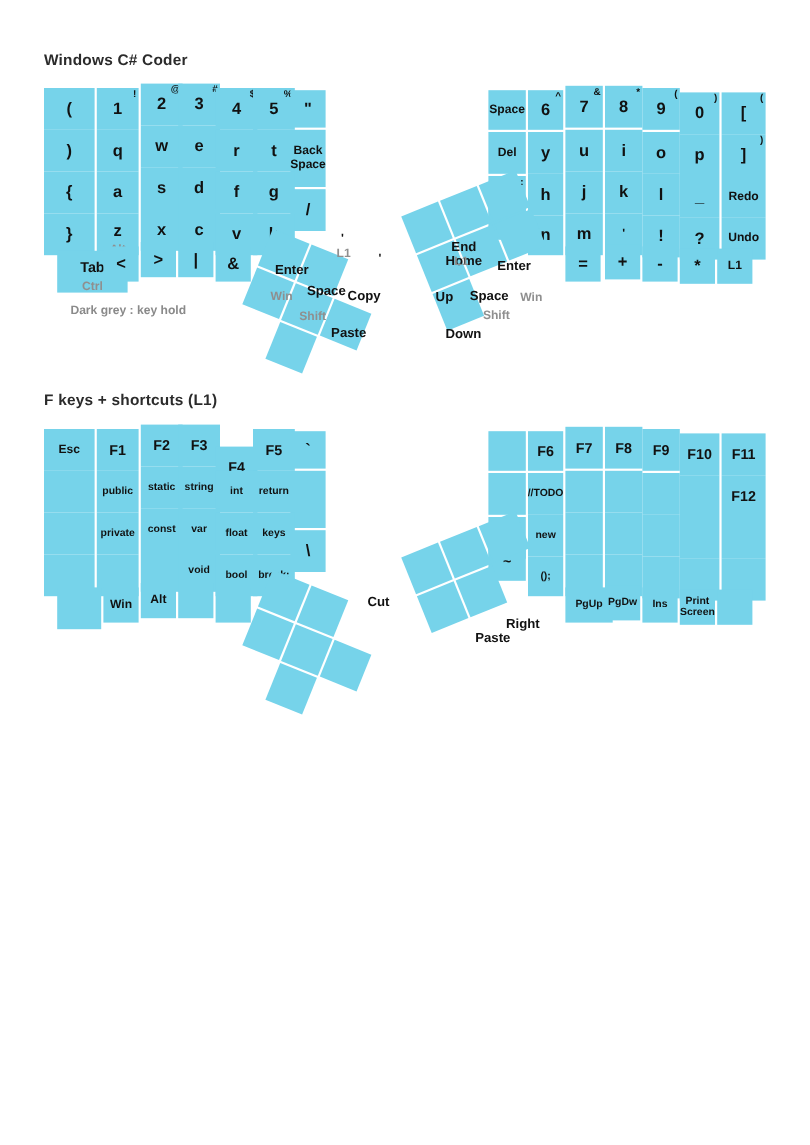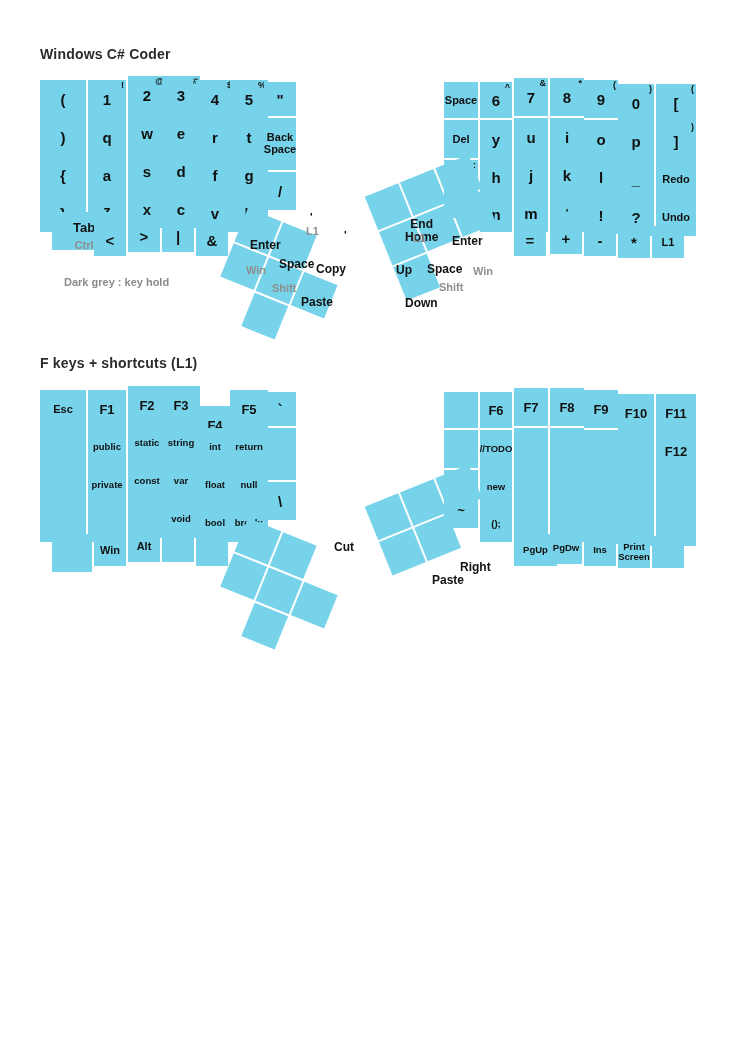--- a/index.html
+++ b/index.html
@@ -191,21 +191,21 @@
   <div class="key" style="left:162px; top:190px; width:38px; height:38px;">
     <span class="lbl c">c</span>
     </div>
   <div class="key" style="left:196px; top:194px; width:38px; height:38px;">
     <span class="lbl c">v</span>
     </div>
   <div class="key" style="left:230px; top:194px; width:38px; height:38px;">
     <span class="lbl c">b</span>
     </div>
 
-  <div class="key" style="left:52px; top:212px; width:64px; height:38px;">
+  <div class="key" style="left:52px; top:228px; width:64px; height:38px;">
     <span class="lbl c md" style="top:40%;">Tab</span>
     <span class="lbl hold">Ctrl</span>
     </div>
   <div class="key" style="left:94px; top:224px; width:32px; height:32px;">
     <span class="lbl c">&lt;</span>
     </div>
   <div class="key" style="left:128px; top:220px; width:32px; height:32px;">
     <span class="lbl c">&gt;</span>
     </div>
   <div class="key" style="left:162px; top:220px; width:32px; height:32px;">
@@ -427,21 +427,21 @@
   <div class="key" style="left:128px; top:462px; width:38px; height:38px;">
     <span class="lbl c xs">const</span>
     </div>
   <div class="key" style="left:162px; top:462px; width:38px; height:38px;">
     <span class="lbl c xs">var</span>
     </div>
   <div class="key" style="left:196px; top:466px; width:38px; height:38px;">
     <span class="lbl c xs">float</span>
     </div>
   <div class="key" style="left:230px; top:466px; width:38px; height:38px;">
-    <span class="lbl c xs">null</span>
+    <span class="lbl c xs">keys</span>
     </div>
 
   <div class="key" style="left:40px; top:504px; width:46px; height:38px;">
     <span class="lbl c xs"></span>
     </div>
   <div class="key" style="left:88px; top:504px; width:38px; height:38px;">
     <span class="lbl c xs"></span>
     </div>
   <div class="key" style="left:128px; top:500px; width:38px; height:38px;">
     <span class="lbl c xs"></span>

